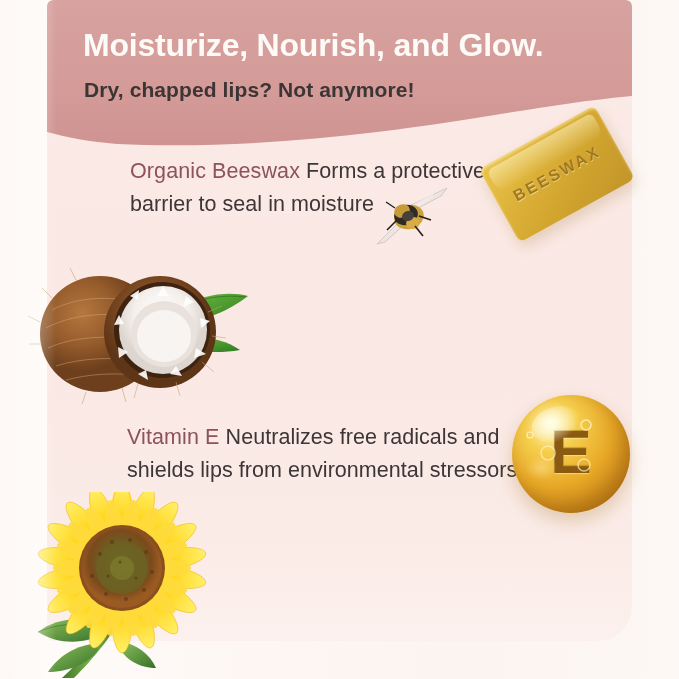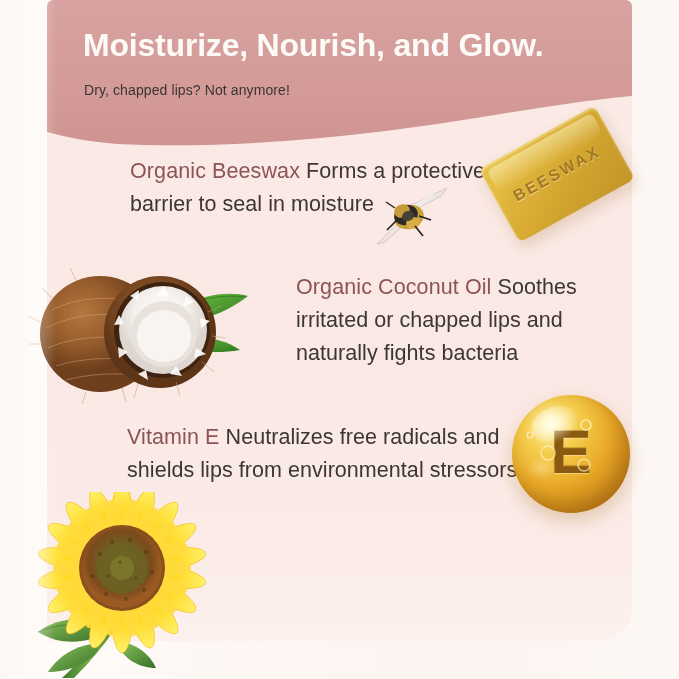--- a/index.html
+++ b/index.html
@@ -35,21 +35,21 @@
   .title{
     position:absolute;left:36px;top:26px;width:540px;
     color:#fdfbf8;
     font-size:32px;font-weight:bold;letter-spacing:-0.2px;
     line-height:38px;
     white-space:nowrap;
   }
   .subtitle{
     position:absolute;left:37px;top:77px;width:520px;
     color:#3b3535;
-    font-size:14px;font-weight:normal;letter-spacing:.1px;
+    font-size:21px;font-weight:bold;letter-spacing:.1px;
     line-height:26px;white-space:nowrap;
   }
 
   
   .block{position:absolute;}
   .block p{
     margin:0;
     color:#3c3636;
     font-size:21.5px;
     line-height:33px;
@@ -156,25 +156,20 @@
 
     <div class="title">Moisturize, Nourish, and Glow.</div>
     <div class="subtitle">Dry, chapped lips? Not anymore!</div>
 
     <div class="block blk-beeswax">
       <p>
         <span class="lead">Organic Beeswax</span><span> Forms a protective barrier to seal in moisture</span>
       </p>
     </div>
 
-    <div class="block blk-coconut">
-      <p>
-        <span class="lead">Organic Coconut Oil</span><span> Soothes irritated or chapped lips and naturally fights bacteria</span>
-      </p>
-    </div>
 
     <div class="block blk-vitamine">
       <p>
         <span class="lead">Vitamin E</span><span> Neutralizes free radicals and shields lips from environmental stressors</span>
       </p>
     </div>
 
   </div>
 
   <div class="wax-wrap">

